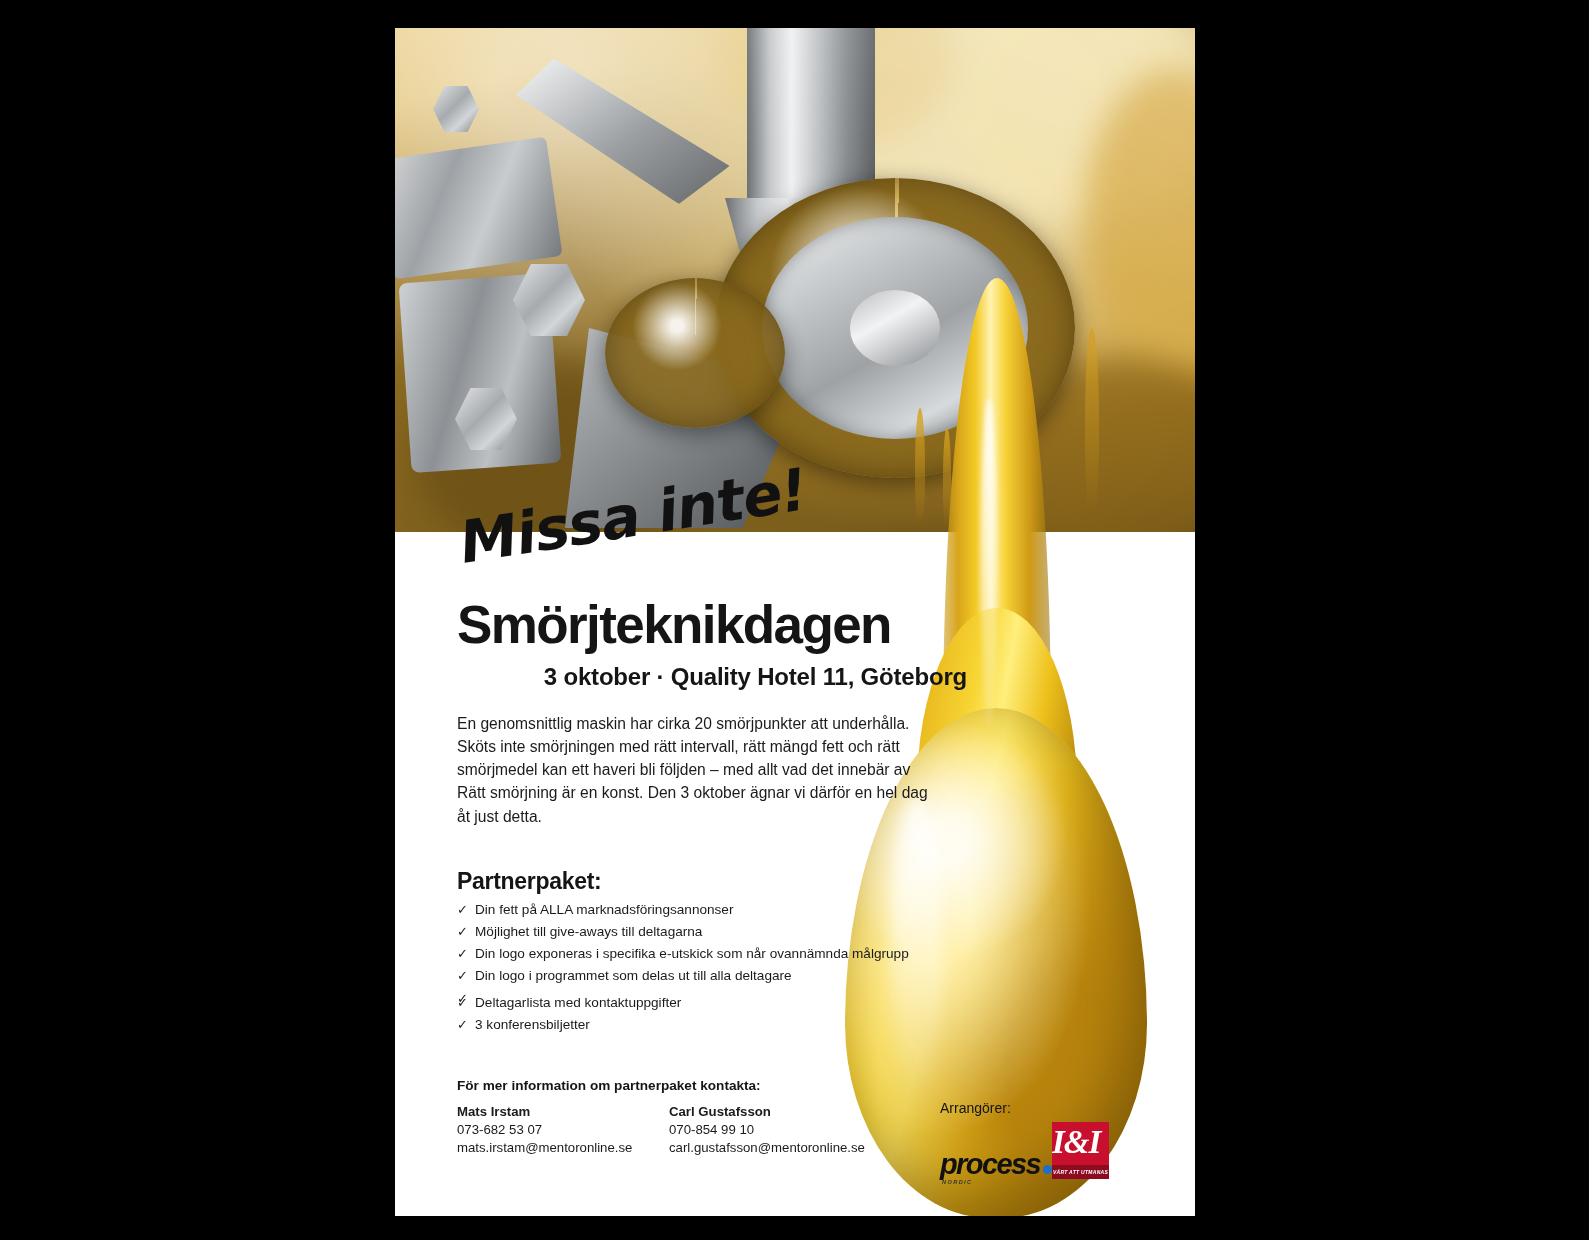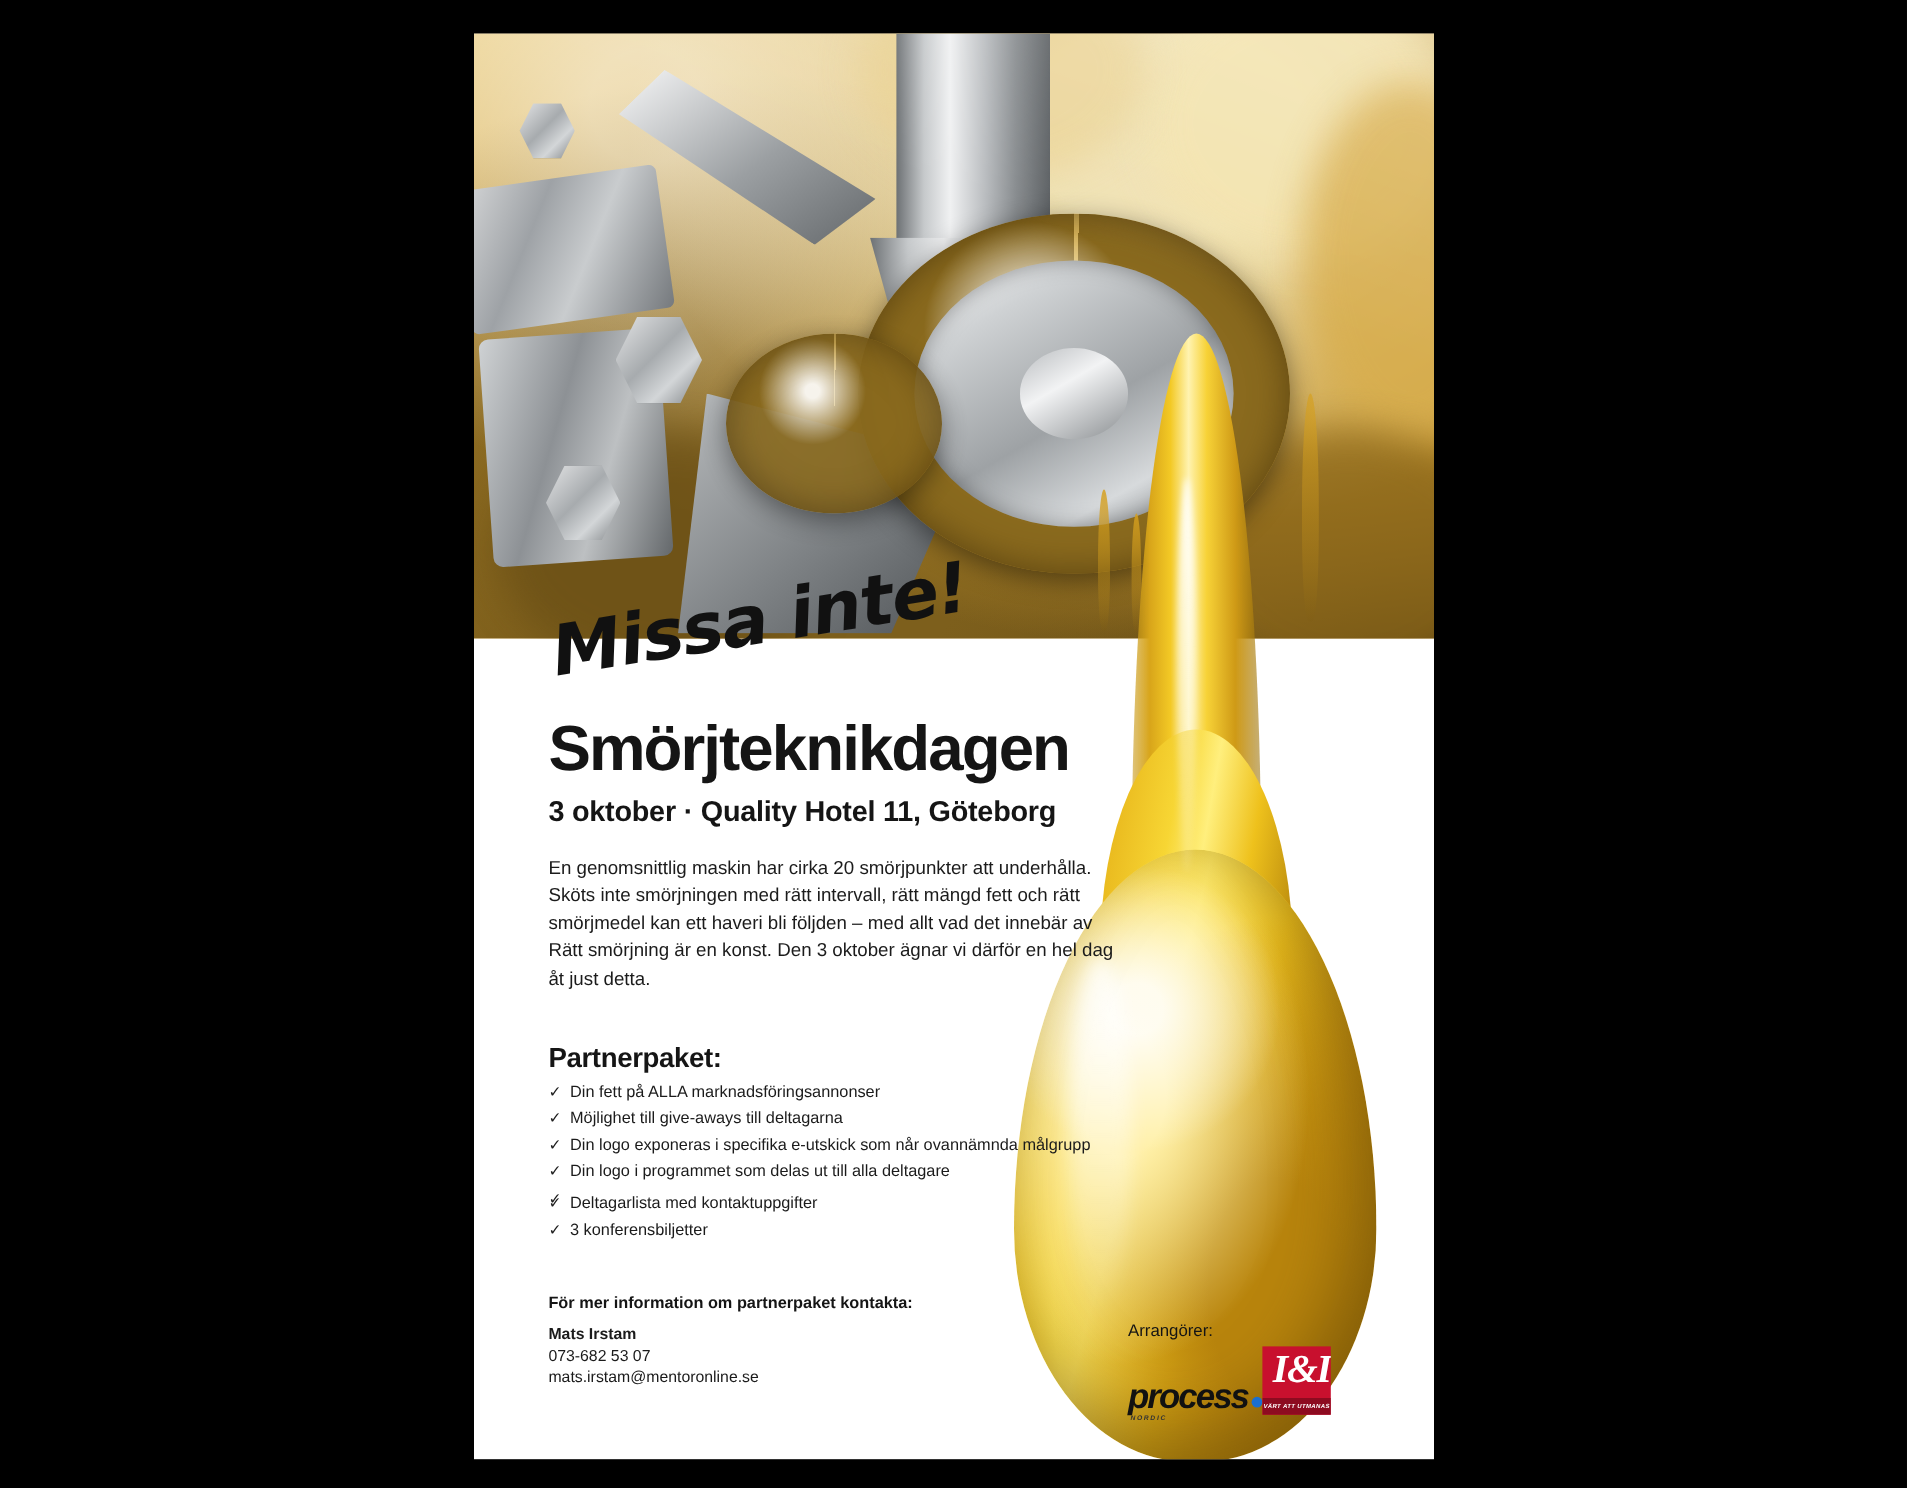--- a/index.html
+++ b/index.html
@@ -185,20 +185,21 @@
     letter-spacing: -1.6px;
     color: #151515;
   }
   h2.subtitle {
     margin: 12px 0 0 0;
     font-family: "Liberation Sans", sans-serif;
     font-weight: 700;
     font-size: 24px;
     letter-spacing: -0.2px;
     color: #151515;
+    text-align: right;
   }
 
   .body-copy {
     margin: 22px 0 0 0;
     font-size: 15.6px;
     line-height: 1.42;
     color: #1b1b1b;
   }
   .body-copy p { margin: 0; }
   .body-copy p + p { margin-top: 1px; }
@@ -289,21 +290,21 @@
   }
   .logo-ii {
     width: 57px; height: 57px;
     background: #c8102e;
     position: relative;
     overflow: hidden;
   }
   .logo-ii .glyph {
     position: absolute;
     left: 0; right: 0; top: 2px;
-    text-align: right;
+    text-align: left;
     font-family: "Liberation Serif", serif;
     font-weight: 700;
     font-size: 33px;
     color: #ffffff;
     letter-spacing: -1px;
   }
   .logo-ii .strip {
     position: absolute;
     left: 0; right: 0; bottom: 0;
     height: 14px;
@@ -416,20 +417,25 @@
         </li>
       </ul>
 
       <div class="contact-head">För mer information om partnerpaket kontakta:</div>
 
       <div class="contacts">
         <div class="col">
           <div class="name">Mats Irstam</div>
           <div>073-682 53 07</div>
           <div>mats.irstam@mentoronline.se</div>
+        </div>
+        <div class="col">
+          <div class="name">Carl Gustafsson</div>
+          <div>070-854 99 10</div>
+          <div>carl.gustafsson@mentoronline.se</div>
         </div>
       </div>
 
     </div>
 
     <div id="arrangers">
       <div class="lead">Arrangörer:</div>
       <div class="logos">
         <div class="logo-process">
           <span class="word">process</span><span class="dot"></span>

